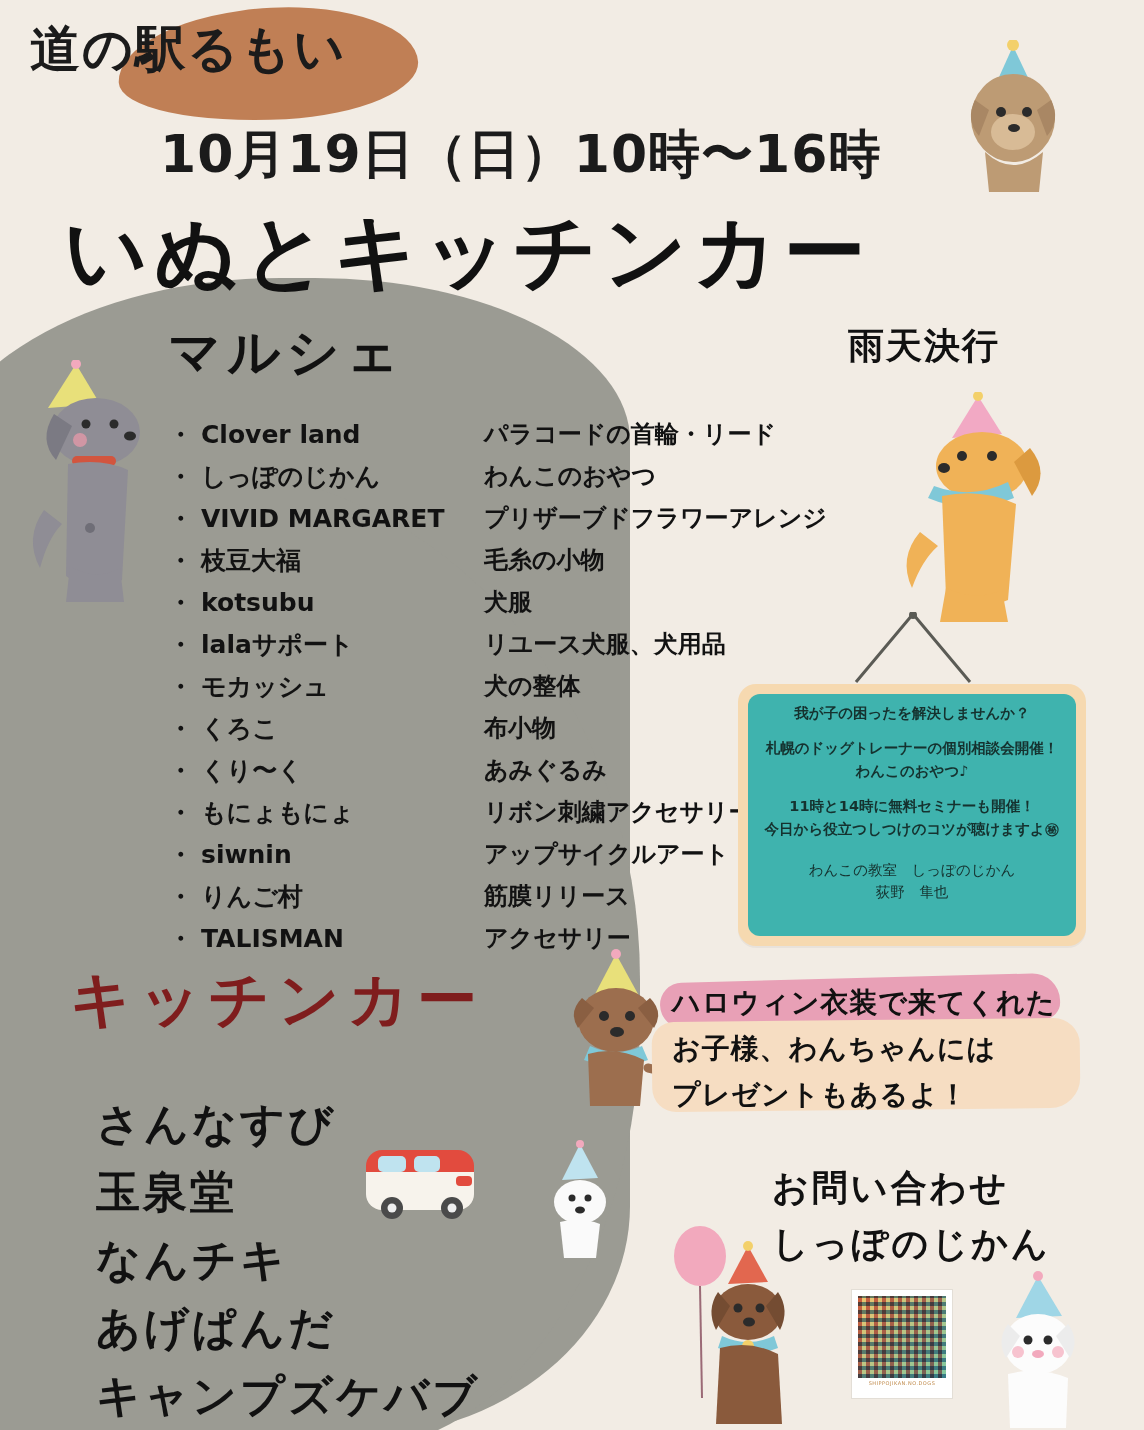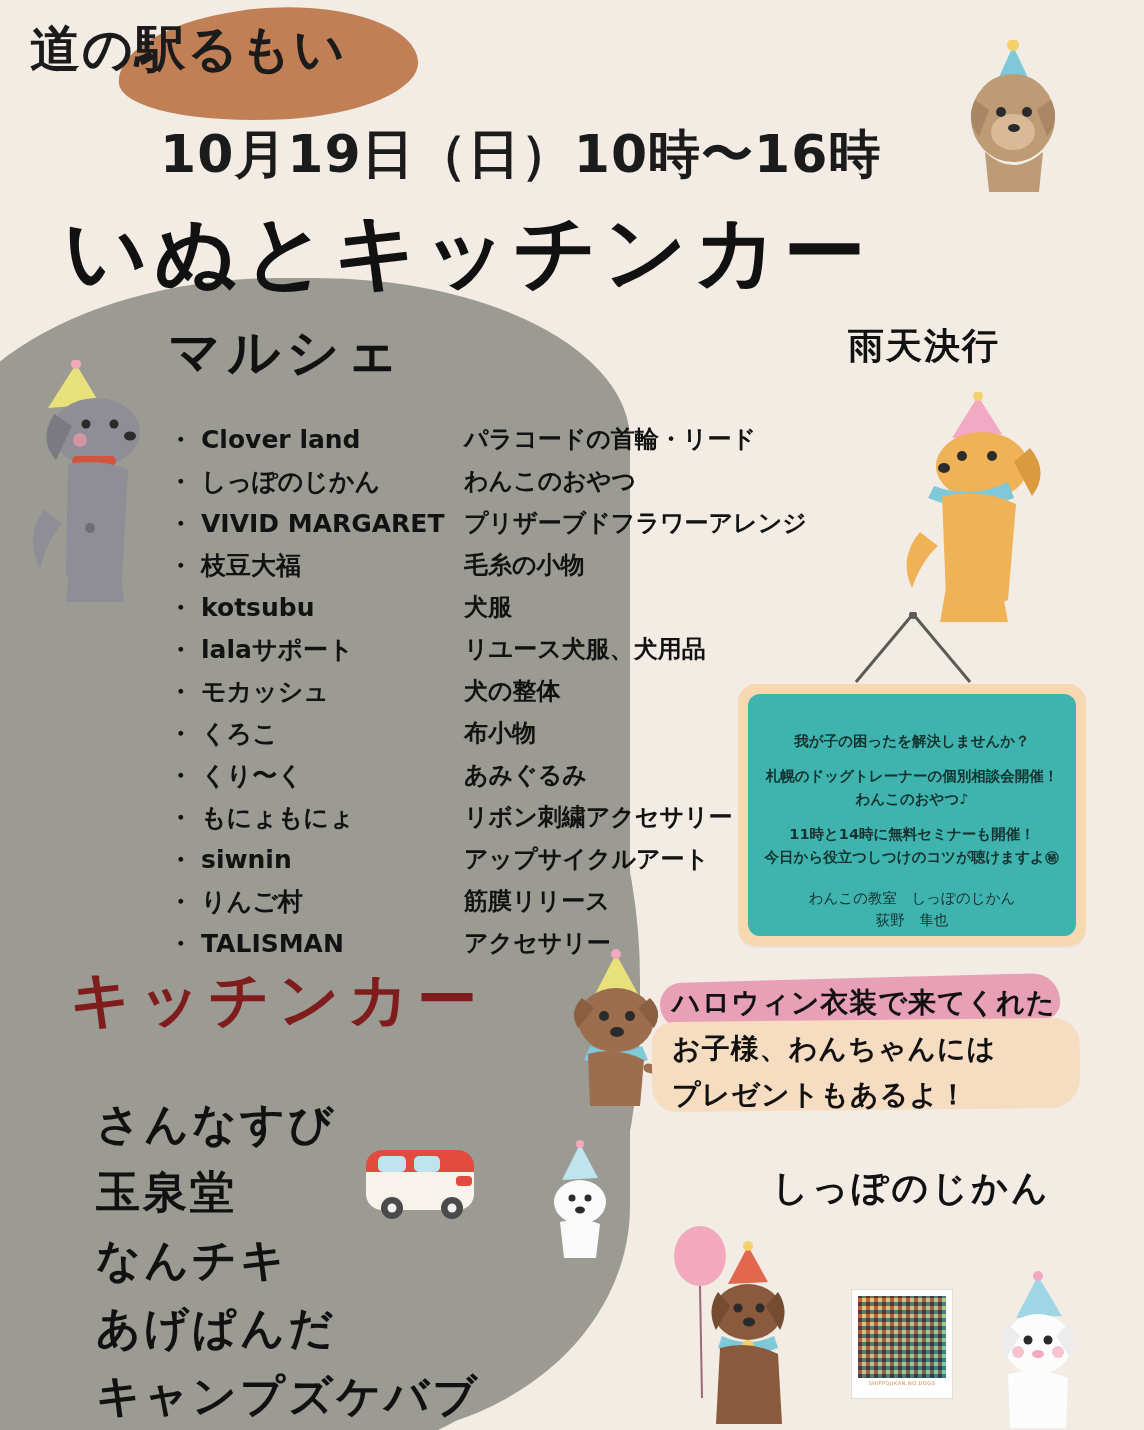--- a/index.html
+++ b/index.html
@@ -101,38 +101,39 @@
 
   
   .vendor-list {
     position: absolute;
     left: 168px;
     top: 418px;
     width: 680px;
   }
   .vendor-row {
     display: flex;
-    align-items: center;
+    align-items: flex-start;
     height: 42px;
   }
   .vendor-name {
     width: 296px;
     font-size: 25px;
     font-weight: 700;
     color: #121212;
     white-space: nowrap;
   }
   .vendor-name .bullet {
     margin-right: 8px;
   }
   .vendor-desc {
     font-size: 24px;
     font-weight: 700;
     color: #121212;
     white-space: nowrap;
+    margin-left: 20px;
   }
 
   
   .kc-title {
     position: absolute;
     left: 70px;
     top: 960px;
     font-size: 60px;
     font-weight: 700;
     letter-spacing: 8px;
@@ -164,21 +165,21 @@
     box-shadow: 0 2px 0 rgba(0,0,0,0.04);
   }
   .board-inner {
     position: absolute;
     left: 10px;
     top: 10px;
     right: 10px;
     bottom: 10px;
     background: #3fb3ae;
     border-radius: 12px;
-    padding: 36px 14px;
+    padding: 8px 14px;
     box-sizing: border-box;
     color: #15322f;
     text-align: center;
   }
   .board-line {
     font-size: 14.5px;
     font-weight: 700;
     line-height: 23px;
     white-space: nowrap;
   }
@@ -469,20 +470,21 @@
     <polygon points="28,40 46,4 64,38" fill="#bfe3ef"></polygon>
     <circle cx="46" cy="4" r="4" fill="#f2a9bd"></circle>
     <ellipse cx="46" cy="62" rx="26" ry="22" fill="#fafafa"></ellipse>
     <circle cx="38" cy="58" r="3.5" fill="#2b2b2b"></circle>
     <circle cx="54" cy="58" r="3.5" fill="#2b2b2b"></circle>
     <ellipse cx="46" cy="70" rx="5" ry="3.5" fill="#2b2b2b"></ellipse>
     <path d="M26 82 q20 -6 40 2 l-4 34 h-32 z" fill="#fafafa"></path>
   </svg>
 
   <div class="contact">
+    <div class="contact-line">お問い合わせ</div>
     <div class="contact-line">しっぽのじかん</div>
   </div>
 
   <svg class="ill" style="left:672px;top:1218px;" width="130" height="212" viewBox="0 0 130 212">
     <ellipse cx="28" cy="38" rx="26" ry="30" fill="#f2a9bd"></ellipse>
     <path d="M28 68 L30 180" stroke="#9b6a76" stroke-width="2" fill="none"></path>
     <polygon points="56,66 76,28 96,64" fill="#e2674f"></polygon>
     <circle cx="76" cy="28" r="5" fill="#f3d06a"></circle>
     <ellipse cx="76" cy="94" rx="34" ry="28" fill="#8a5a3c"></ellipse>
     <path d="M46 74 q-12 18 -2 38 l14 -24 z" fill="#744c32"></path>

